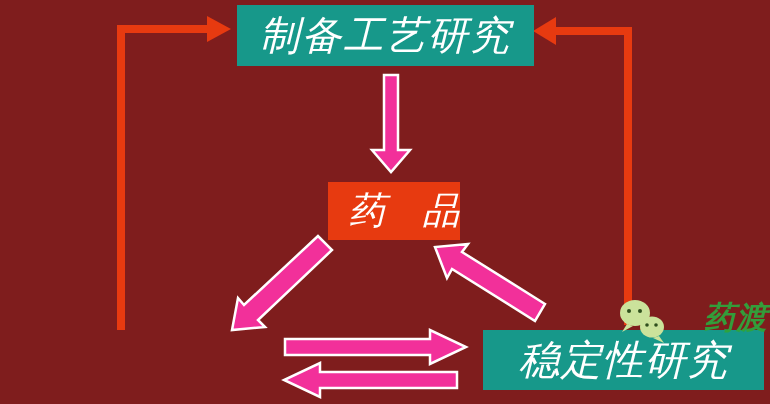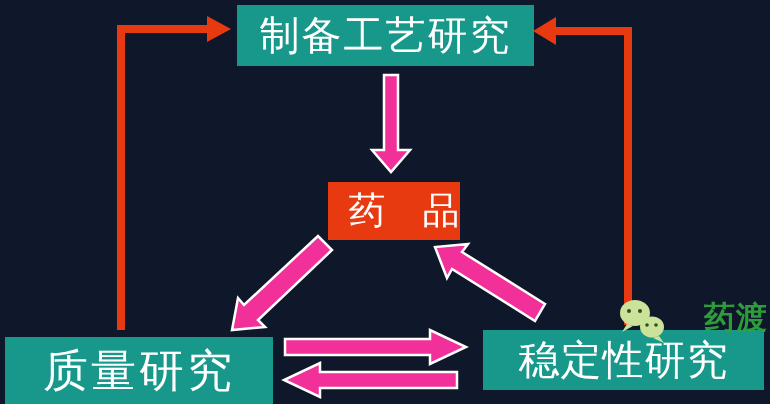--- a/index.html
+++ b/index.html
@@ -45,21 +45,21 @@
     font-weight: bold;
     line-height: 1;
     margin-top: 5px;
     opacity: 0.95;
     letter-spacing: 1px;
   }
 </style>
 </head>
 <body>
 
-<div id="canvas" style="background-color: #0f172a;">
+<div id="canvas" style="background-color: #7f1d1d; font-style: italic;">
 
   <svg id="arrows-layer" width="770" height="404" viewBox="0 0 770 404">
 
     <rect x="117" y="25" width="8" height="305" fill="#e73a10"></rect>
     <rect x="117" y="25" width="90" height="8" fill="#e73a10"></rect>
     <polygon points="207,16 231,29 207,42" fill="#e73a10"></polygon>
 
     <rect x="624" y="27" width="8" height="298" fill="#e73a10"></rect>
     <rect x="556" y="27" width="76" height="8" fill="#e73a10"></rect>
     <polygon points="556,17 533,31 556,45" fill="#e73a10"></polygon>
@@ -76,23 +76,20 @@
   </svg>
 
   <div id="box-process" class="box" style="background-color: rgb(23, 152, 138);">
     <span>制备工艺研究</span>
   </div>
 
   <div id="box-drug" class="box" style="background-color: rgb(231, 58, 16); padding-left: 20px;">
     <span>药　品</span>
   </div>
 
-  <div id="box-quality" class="box" style="background-color: rgb(23, 152, 138);">
-    <span>质量研究</span>
-  </div>
 
   <div id="box-stability" class="box" style="background-color: rgb(23, 152, 138); align-items: center;">
     <span>稳定性研究</span>
   </div>
 
   <div id="watermark">
     <svg width="52" height="48" viewBox="0 0 52 48">
       <ellipse cx="18" cy="16" rx="15" ry="13" stroke-width="1.5" fill="#cbe29b"></ellipse>
       <path d="M10,27 L5,35 L16,29 Z" fill="#cbe29b"></path>
       <circle cx="12" cy="14" r="2" fill="#2f4f1d"></circle>

